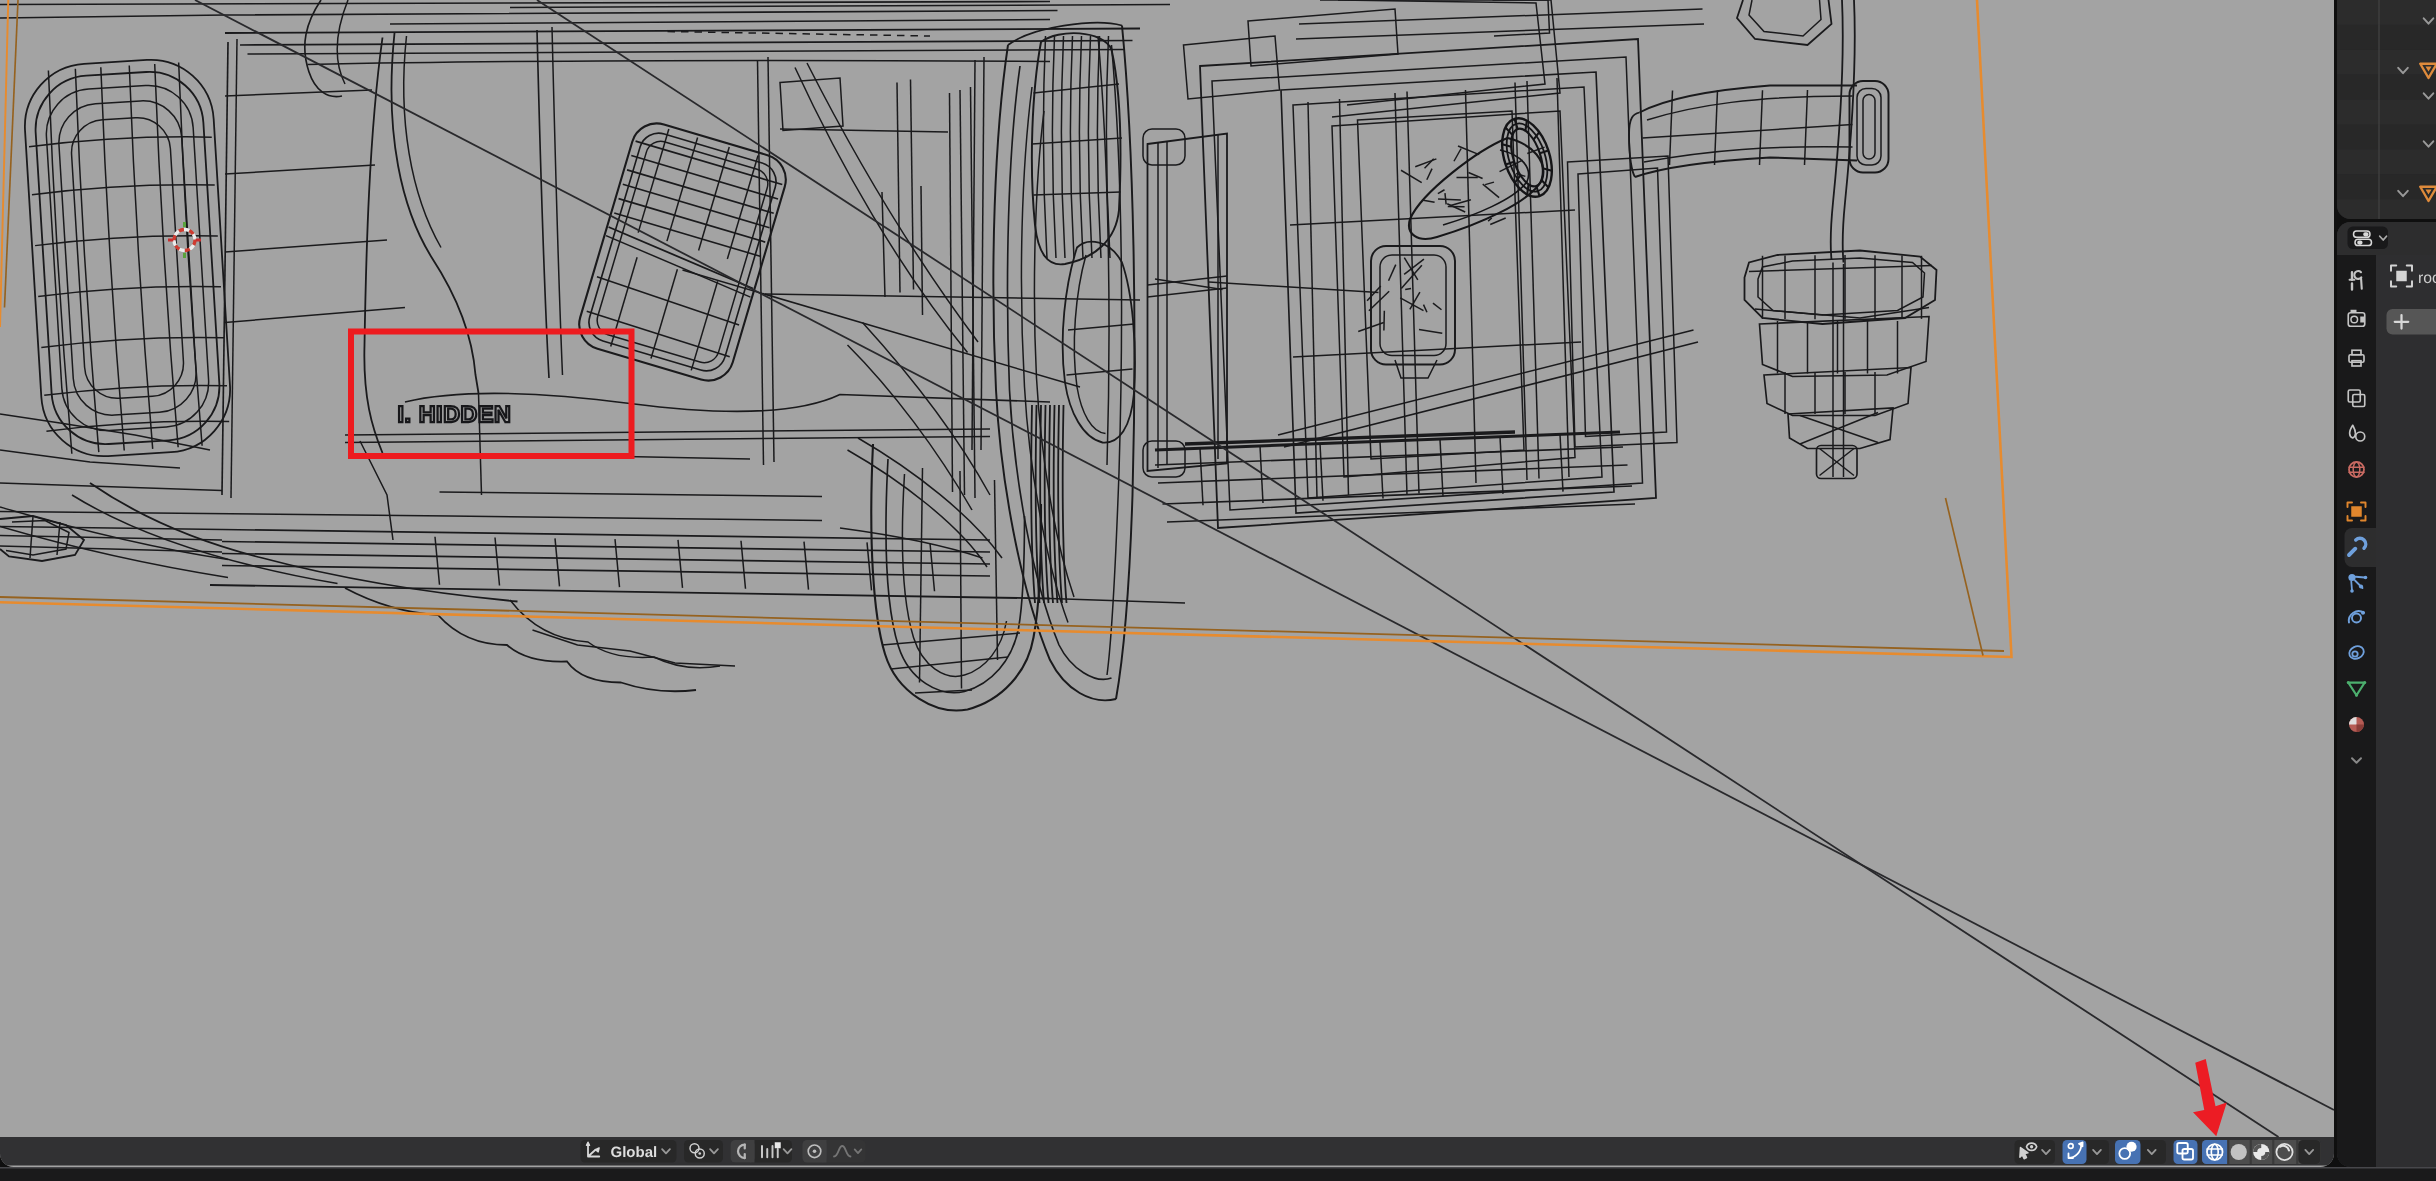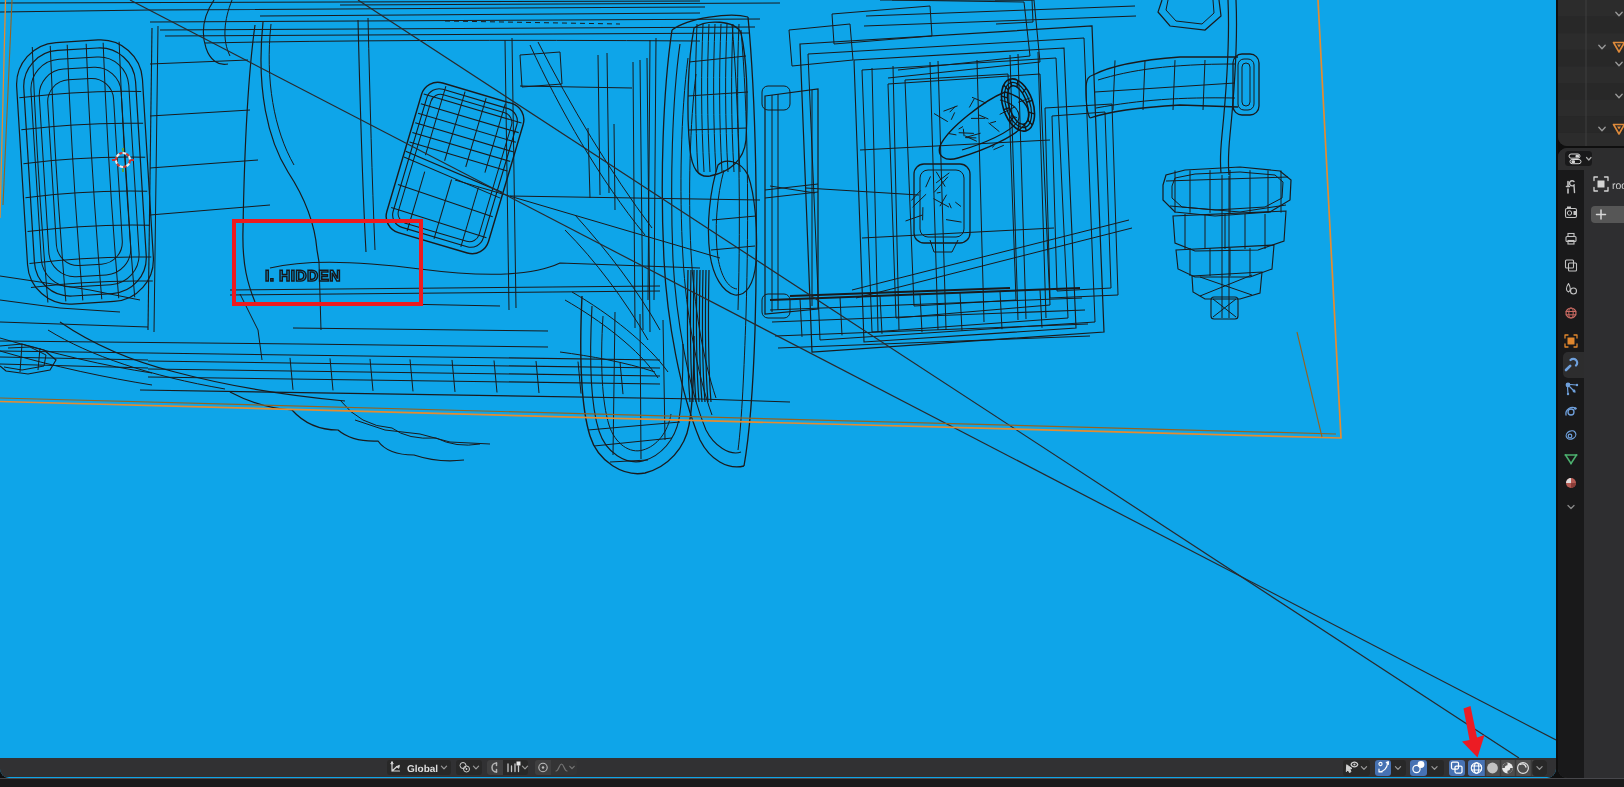--- a/index.html
+++ b/index.html
@@ -1,18 +1,18 @@
 <!DOCTYPE html>
 <html><head>
 <meta charset="utf-8">
 <style>
 text{-webkit-font-smoothing:antialiased}
 html,body{margin:0;padding:0;width:1624px;height:787px;overflow:hidden;background:#0f0f0f;font-family:"Liberation Sans",sans-serif;-webkit-font-smoothing:antialiased}
 #root{position:absolute;top:0;left:0;width:1624px;height:787px;background:#0f0f0f}
-#vp{position:absolute;left:0;top:0;width:1556px;height:778px;background:#0ea5e9;border-radius:0 0 9px 9px;overflow:hidden}
+#vp{position:absolute;left:0;top:0;width:1556px;height:778px;background:#a3a3a3;border-radius:0 0 9px 9px;overflow:hidden}
 #vphdr{position:absolute;left:0;top:758px;width:1556px;height:19px;background:#313133}
 #outliner{position:absolute;left:1558px;top:0;width:66px;height:146px;background:#29292b;border-radius:0 0 0 9px;overflow:hidden}
 #props{position:absolute;left:1558px;top:148px;width:66px;height:630px;background:#2e2e30;border-radius:9px 0 0 9px;overflow:hidden}
 #tabcol{position:absolute;left:0;top:22px;width:26px;height:608px;background:#19191a;border-radius:0 0 0 9px}
 #status{position:absolute;left:0;top:778px;width:1624px;height:9px;background:#1a1a1b;border-top:1.5px solid #47474b}
 .abs{position:absolute}
 svg{transform:translateZ(0)}
 </style>
 </head>
 <body>

